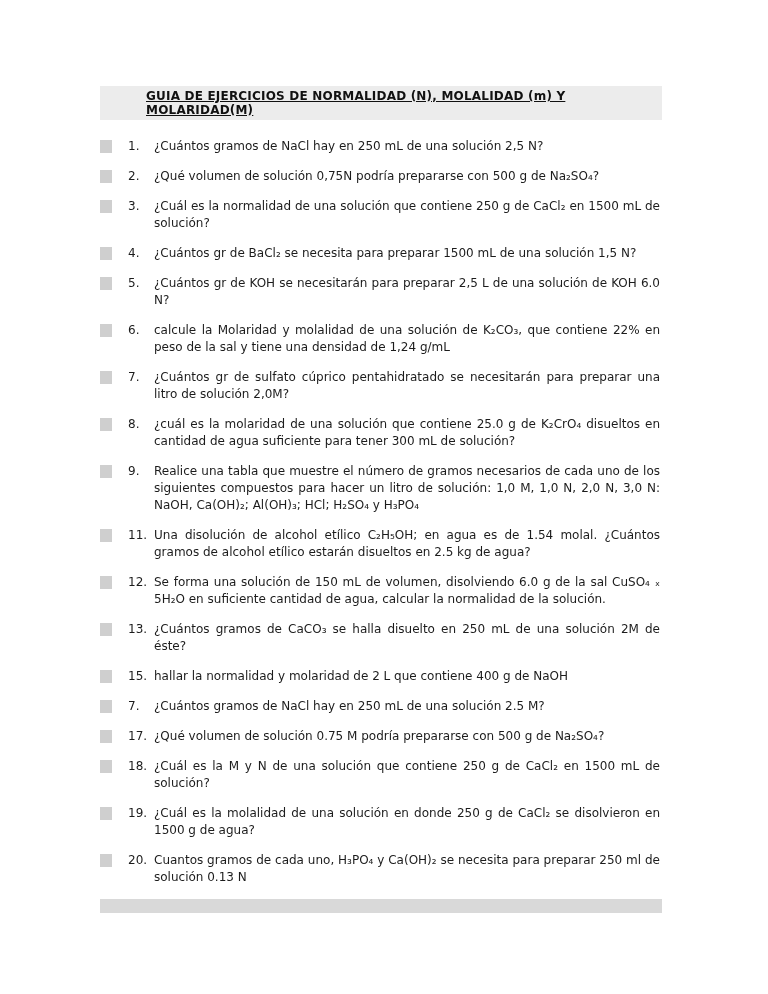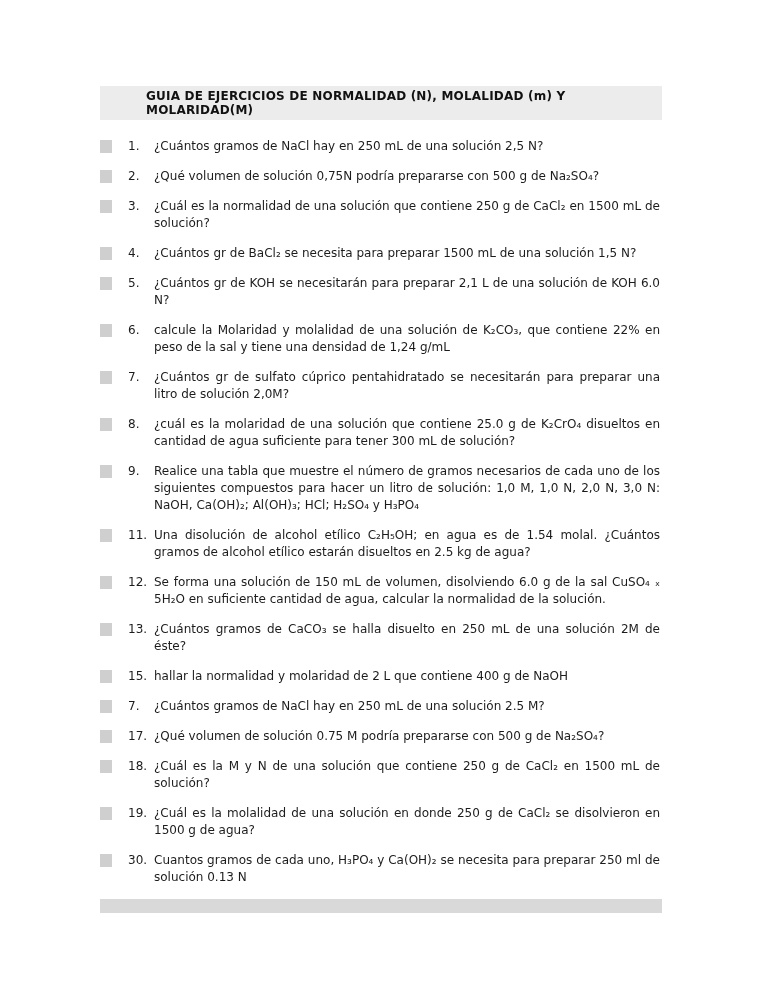--- a/index.html
+++ b/index.html
@@ -27,20 +27,21 @@
     background: #ececec;
     padding: 3px 4px 3px 46px;
     margin-bottom: 18px;
   }
   .doc-title {
     margin: 0;
     font-size: 12px;
     font-weight: bold;
     letter-spacing: 0.2px;
     color: #111111;
+    text-decoration: underline;
   }
   .items {
     padding-left: 28px;
   }
   .item {
     position: relative;
     display: flex;
     align-items: flex-start;
     margin: 0 0 13px 0;
     font-size: 12px;
@@ -100,21 +101,21 @@
 
       <div class="item">
         <span class="mark"></span>
         <span class="num">4.</span>
         <span class="txt">¿Cuántos gr de BaCl₂ se necesita para preparar 1500 mL de una solución 1,5 N?</span>
       </div>
 
       <div class="item">
         <span class="mark"></span>
         <span class="num">5.</span>
-        <span class="txt">¿Cuántos gr de KOH  se necesitarán para preparar 2,1 L de una solución de KOH 6.0 N?</span>
+        <span class="txt">¿Cuántos gr de KOH  se necesitarán para preparar 2,5 L de una solución de KOH 6.0 N?</span>
       </div>
 
       <div class="item">
         <span class="mark"></span>
         <span class="num">6.</span>
         <span class="txt">calcule  la Molaridad y molalidad de una solución de K₂CO₃, que contiene 22% en peso de la sal y tiene una densidad de 1,24 g/mL</span>
       </div>
 
       <div class="item">
         <span class="mark"></span>
@@ -179,21 +180,21 @@
       </div>
 
       <div class="item">
         <span class="mark"></span>
         <span class="num">19.</span>
         <span class="txt">¿Cuál es la molalidad de una solución en donde 250 g  de CaCl₂ se disolvieron en 1500 g de agua?</span>
       </div>
 
       <div class="item">
         <span class="mark"></span>
-        <span class="num">30.</span>
+        <span class="num">20.</span>
         <span class="txt">Cuantos gramos de cada uno, H₃PO₄ y Ca(OH)₂ se necesita para preparar 250 ml de solución 0.13 N</span>
       </div>
 
     </div>
 
     <div class="artifact bar1"></div>
 
   </div>
 </div>
 

